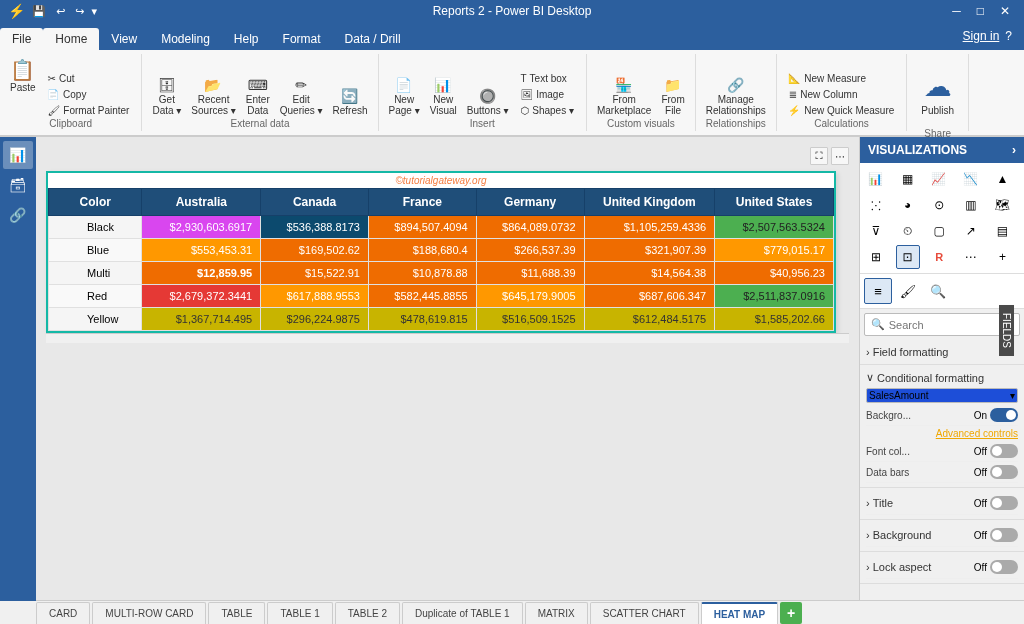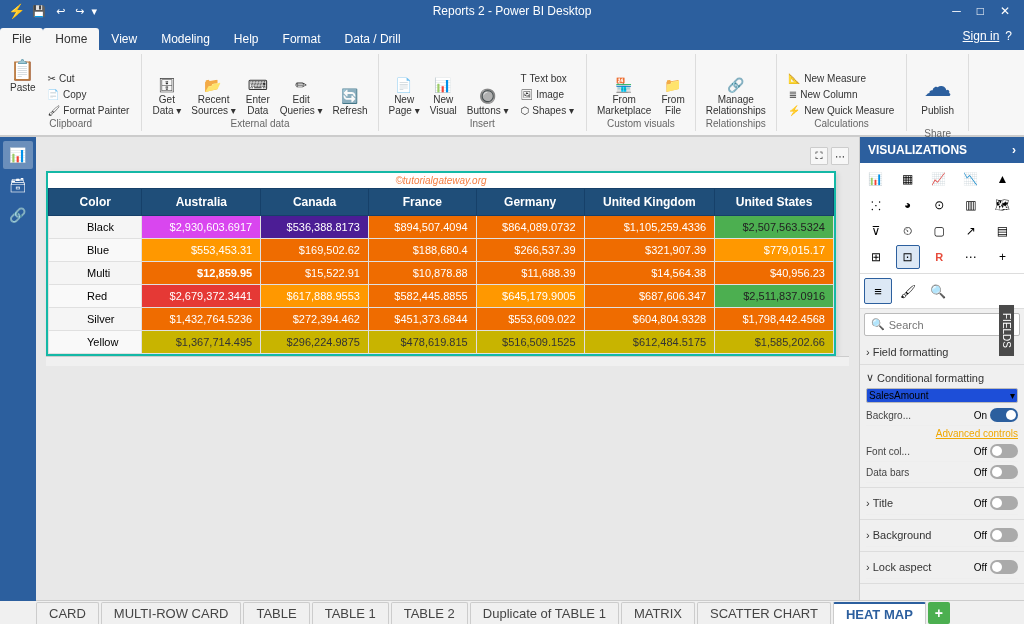--- a/index.html
+++ b/index.html
@@ -186,21 +186,21 @@
     }
     .tab-item {
       height: 22px;
       padding: 0 12px;
       border: 1px solid #ccc;
       border-bottom: none;
       background: #f0f0f0;
       cursor: pointer;
       display: flex;
       align-items: center;
-      font-size: 13px;
+      font-size: 10px;
       color: #444;
       border-radius: 2px 2px 0 0;
       margin-right: 2px;
     }
     .tab-item.active { background: white; font-weight: 600; color: #2c5f9e; border-top: 2px solid #2c5f9e; }
     .tab-add {
       width: 22px;
       height: 22px;
       display: flex;
       align-items: center;
@@ -565,21 +565,21 @@
             <th>France</th>
             <th>Germany</th>
             <th>United Kingdom</th>
             <th>United States</th>
           </tr>
         </thead>
         <tbody id="table-body">
         <tr>
               <td>Black</td>
               <td style="background-color: #d946ef; color: white; font-weight: 400;">$2,930,603.6917</td>
-              <td style="background-color: #4c1d95; color: white; font-weight: 500;">$536,388.8173</td>
+              <td style="background-color: #0c4a6e; color: white; font-weight: 500;">$536,388.8173</td>
               <td style="background-color: rgb(239, 108, 0); color: white; font-weight: 500;">$894,507.4094</td>
               <td style="background-color: rgb(239, 108, 0); color: white; font-weight: 500;">$864,089.0732</td>
               <td style="background-color: rgb(239, 108, 0); color: white; font-weight: 500;">$1,105,259.4336</td>
               <td style="background-color: rgb(76, 175, 80); color: rgb(34, 34, 34); font-weight: 500;">$2,507,563.5324</td>
             </tr>
             <tr>
               <td>Blue</td>
               <td style="background-color: rgb(255, 152, 0); color: white; font-weight: 500;">$553,453.31</td>
               <td style="background-color: rgb(239, 108, 0); color: white; font-weight: 500;">$169,502.62</td>
               <td style="background-color: rgb(239, 108, 0); color: white; font-weight: 500;">$188,680.4</td>
@@ -599,29 +599,20 @@
             <tr>
               <td>Red</td>
               <td style="background-color: rgb(229, 57, 53); color: white; font-weight: 500;">$2,679,372.3441</td>
               <td style="background-color: rgb(255, 152, 0); color: white; font-weight: 500;">$617,888.9553</td>
               <td style="background-color: rgb(239, 108, 0); color: white; font-weight: 500;">$582,445.8855</td>
               <td style="background-color: rgb(255, 152, 0); color: white; font-weight: 400;">$645,179.9005</td>
               <td style="background-color: rgb(239, 108, 0); color: white; font-weight: 500;">$687,606.347</td>
               <td style="background-color: rgb(76, 175, 80); color: rgb(34, 34, 34); font-weight: 500;">$2,511,837.0916</td>
             </tr>
             <tr>
-              <td>Silver</td>
-              <td style="background-color: rgb(239, 108, 0); color: white; font-weight: 500;">$1,432,764.5236</td>
-              <td style="background-color: rgb(239, 108, 0); color: white; font-weight: 500;">$272,394.462</td>
-              <td style="background-color: rgb(239, 108, 0); color: white; font-weight: 500;">$451,373.6844</td>
-              <td style="background-color: rgb(239, 108, 0); color: white; font-weight: 500;">$553,609.022</td>
-              <td style="background-color: rgb(239, 108, 0); color: white; font-weight: 500;">$604,804.9328</td>
-              <td style="background-color: rgb(239, 108, 0); color: white; font-weight: 500;">$1,798,442.4568</td>
-            </tr>
-            <tr>
               <td>Yellow</td>
               <td style="background-color: rgb(200, 180, 0); color: rgb(51, 51, 51); font-weight: 500;">$1,367,714.495</td>
               <td style="background-color: rgb(200, 180, 0); color: rgb(51, 51, 51); font-weight: 500;">$296,224.9875</td>
               <td style="background-color: rgb(200, 180, 0); color: rgb(51, 51, 51); font-weight: 500;">$478,619.815</td>
               <td style="background-color: rgb(200, 180, 0); color: rgb(51, 51, 51); font-weight: 500;">$516,509.1525</td>
               <td style="background-color: rgb(200, 180, 0); color: rgb(51, 51, 51); font-weight: 500;">$612,484.5175</td>
               <td style="background-color: rgb(200, 180, 0); color: rgb(51, 51, 51); font-weight: 500;">$1,585,202.66</td>
             </tr>
           </tbody>
       </table>

